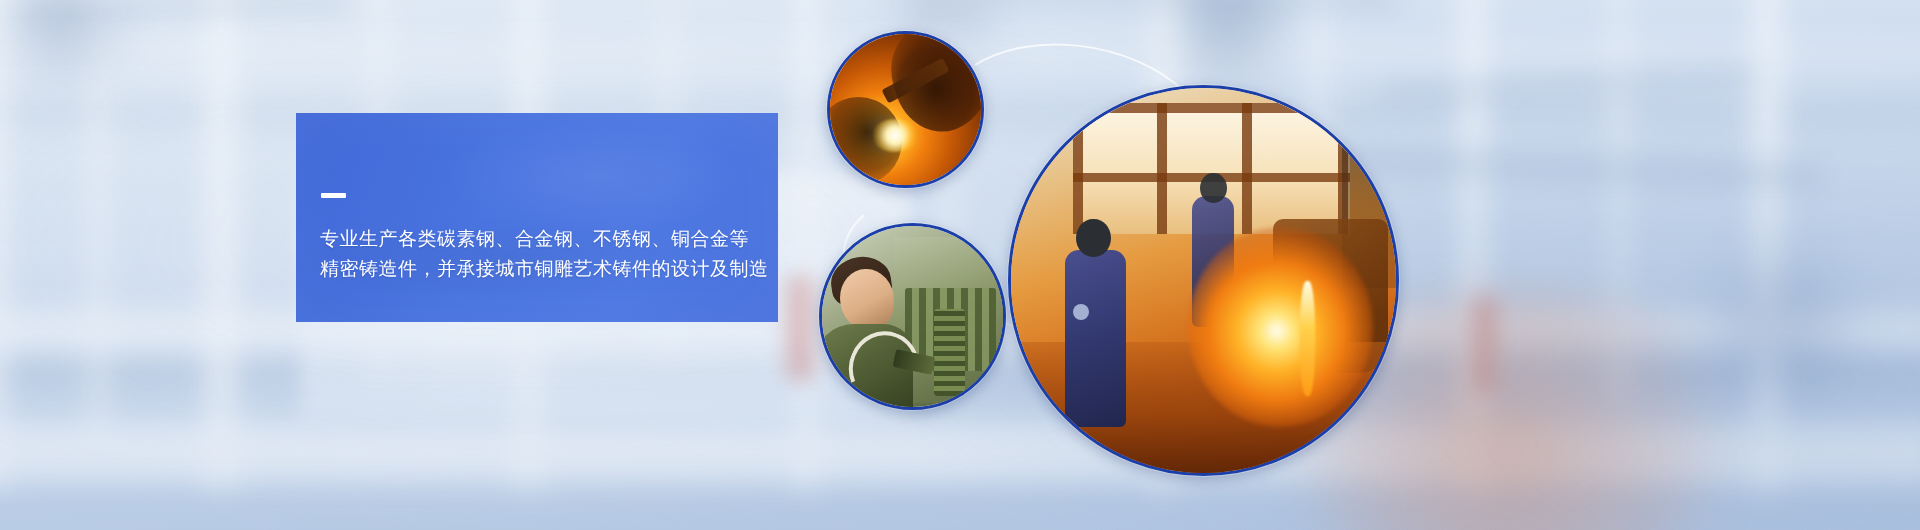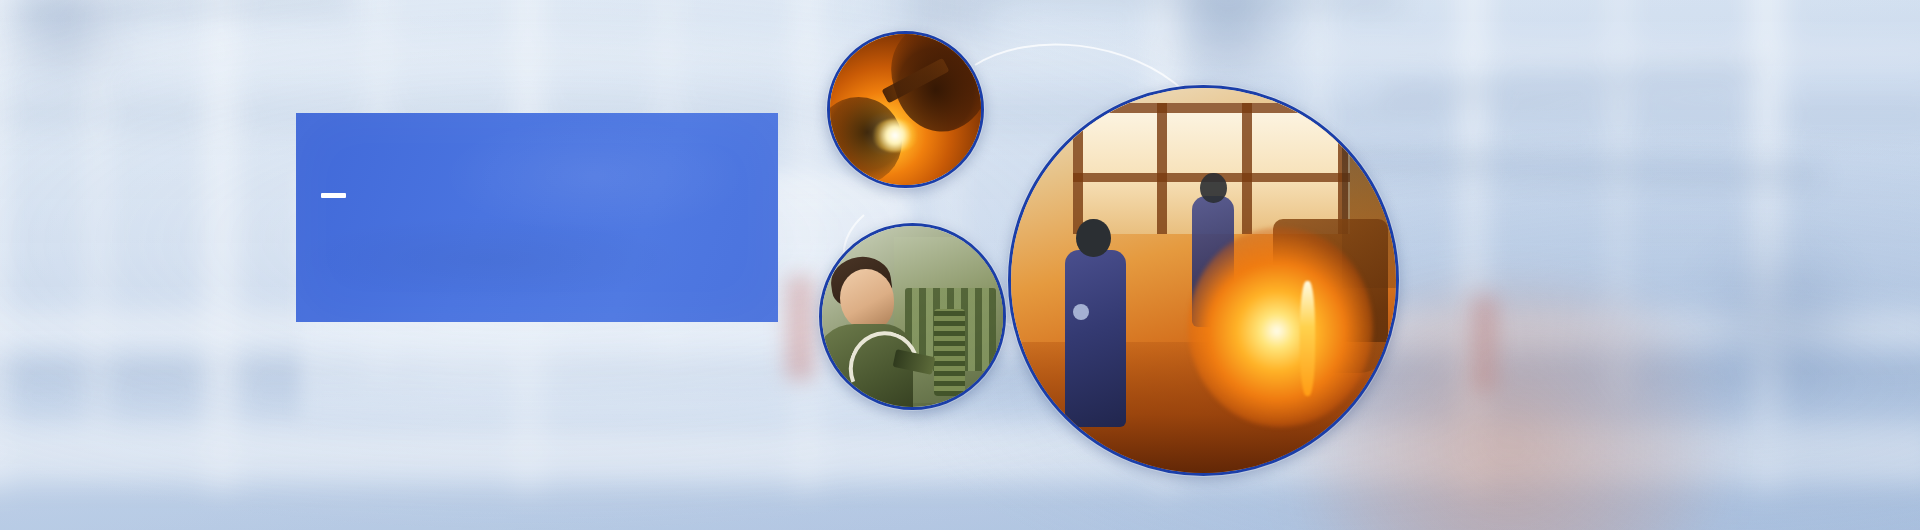--- a/index.html
+++ b/index.html
@@ -365,20 +365,22 @@
     <path d="M996,320 C1040,336 1080,350 1120,360" fill="none" stroke="rgba(255,255,255,.35)" stroke-width="2"></path>
   </svg>
 
   <div class="text-panel">
     <div class="text-panel-inner"></div>
 
 
     <div class="panel-rule"></div>
 
     <div class="panel-desc">
+      <div>专业生产各类碳素钢、合金钢、不锈钢、铜合金等</div>
+      <div>精密铸造件，并承接城市铜雕艺术铸件的设计及制造</div>
     </div>
   </div>
 
   <div class="circle c-small-top">
     <div class="art-weld">
       <div class="weld-dark-1"></div>
       <div class="weld-bar"></div>
       <div class="weld-dark-2"></div>
       <div class="weld-spark"></div>
     </div>

